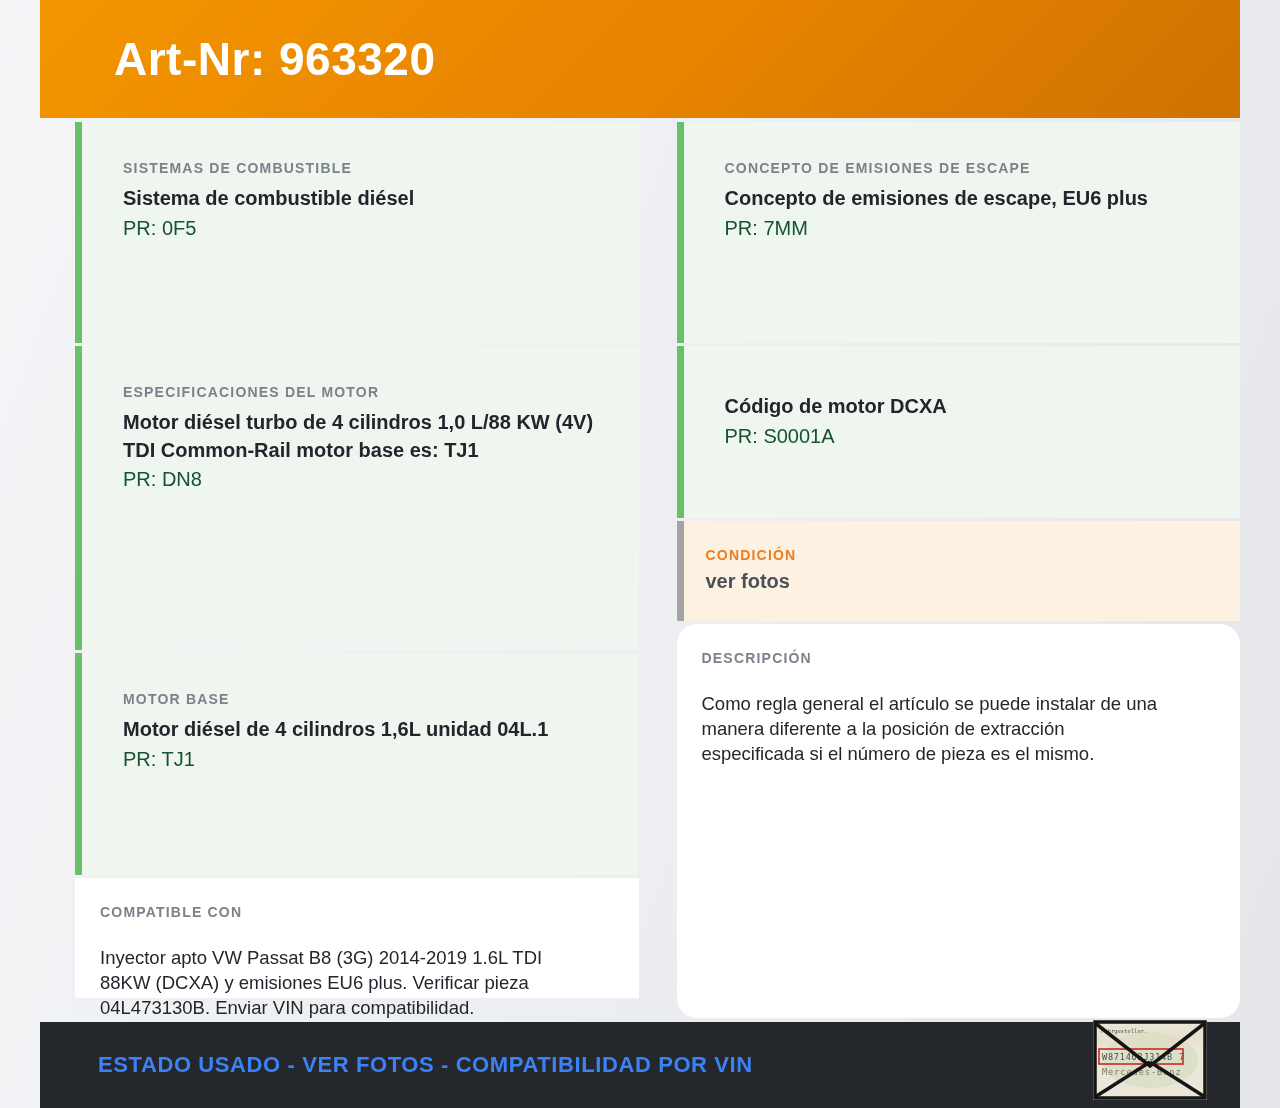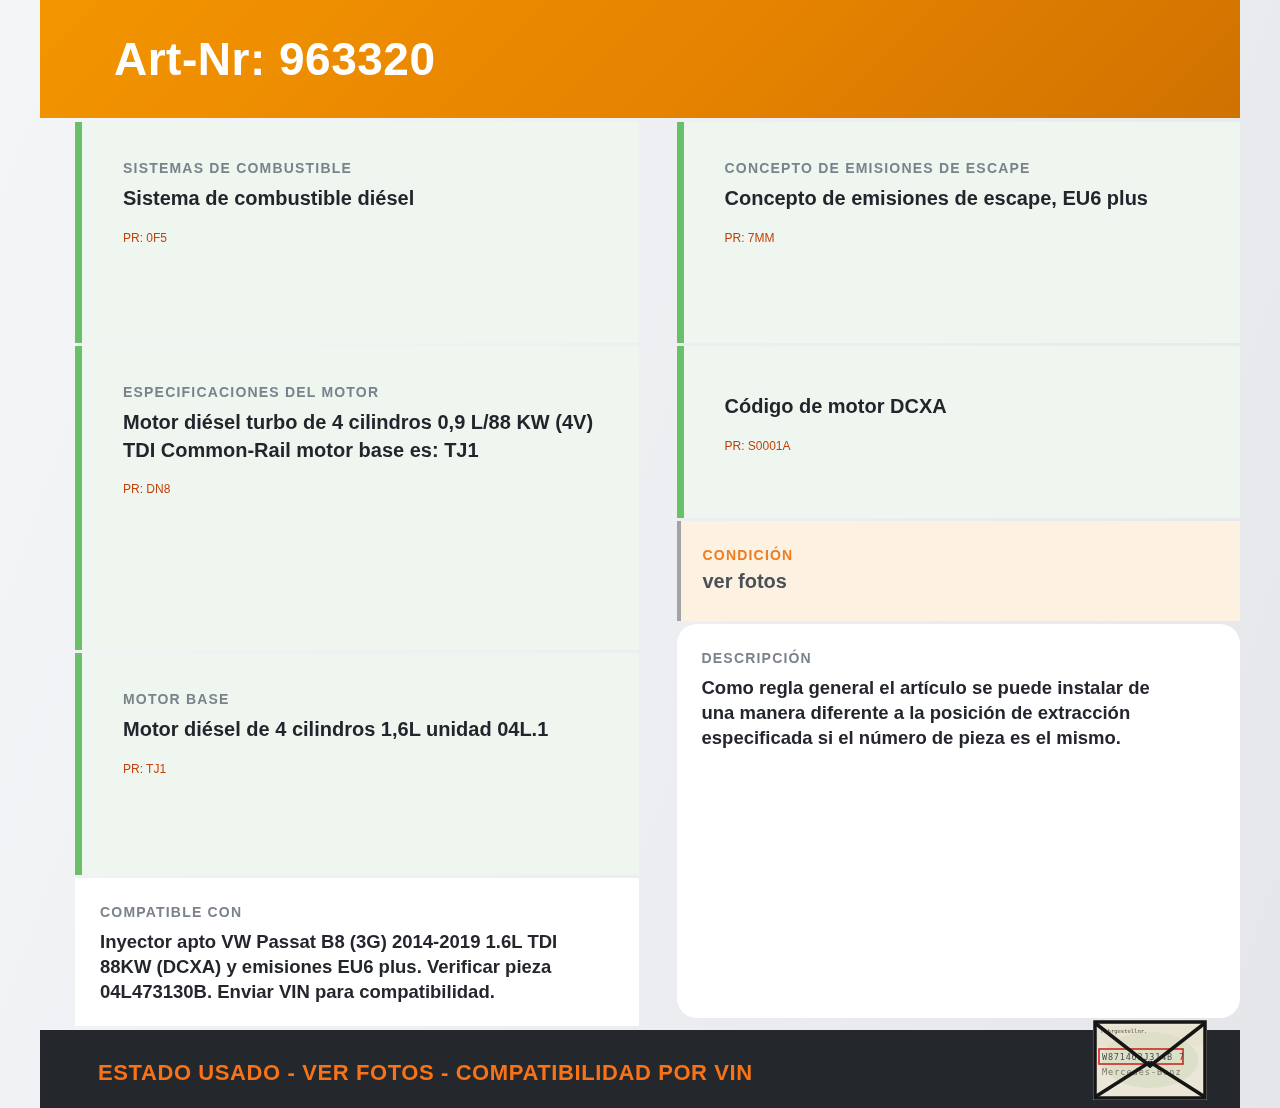--- a/index.html
+++ b/index.html
@@ -24,51 +24,51 @@
     color: #ffffff; font-size: 46px; font-weight: 800; letter-spacing: 0.5px;
   }
 
   
   .main { display: flex; gap: 3px; }
   .col { flex: 1; display: flex; flex-direction: column; gap: 3px; padding-left: 35px; }
 
   .card { padding: 38px 44px 0 41px; }
   .card.green { background: #eff6ef; border-left: 7px solid #6abf69; }
   .card.white { background: #ffffff; }
-  .card.cream { background: #fdf1e1; border-left: 4px solid #a3a3a3; padding-top: 26px; padding-left: 22px; }
+  .card.cream { background: #fdf1e1; border-left: 7px solid #a3a3a3; padding-top: 26px; padding-left: 22px; }
 
   .label {
     font-size: 14px; font-weight: 700; letter-spacing: 1.2px;
     color: #7b828b; text-transform: uppercase;
   }
   .cream .label { color: #ed7d21; }
   .title {
     margin-top: 9px;
     font-size: 20px; font-weight: 700; color: #22262c; line-height: 1.38;
   }
-  .pr { margin-top: 18px; font-size: 12px; color: #c2410c; }
+  .pr { margin-top: 4px; font-size: 20px; color: #14532d; }
   .value { margin-top: 7px; font-size: 20px; font-weight: 600; color: #4a5058; }
   .body-text {
-    margin-top: 9px;
-    font-size: 18.5px; font-weight: 700; color: #23272d; line-height: 1.36;
+    margin-top: 25px;
+    font-size: 18.5px; font-weight: 400; color: #23272d; line-height: 1.36;
   }
   .card.white { padding: 26px 70px 0 25px; }
 
   
   .h221 { height: 221px; } .h304 { height: 304px; } .h222 { height: 222px; }
-  .h140 { height: 148px; } .h172 { height: 172px; } .h100 { height: 100px; }
+  .h140 { height: 120px; } .h172 { height: 172px; } .h100 { height: 100px; }
   .h394 { height: 394px; border-radius: 20px; }
 
   
   .footer {
     margin-top: 4px; height: 86px; background: #24272c;
     display: flex; align-items: center; padding-left: 58px;
   }
   .footer .footer-text {
-    color: #f97316; font-size: 22px; font-weight: 700; letter-spacing: 0.6px;
+    color: #3b82f6; font-size: 22px; font-weight: 700; letter-spacing: 0.6px;
   }
 
   
   .stamp {
     position: absolute; left: 1093px; top: 1020px;
     width: 114px; height: 80px; z-index: 5;
   }
   .stamp svg { display: block; width: 114px; height: 80px; }
 </style>
 </head>
@@ -83,21 +83,21 @@
   <div class="main">
 
     <div class="col">
       <div class="card green h221">
         <div class="label">SISTEMAS DE COMBUSTIBLE</div>
         <div class="title">Sistema de combustible diésel</div>
         <div class="pr">PR: 0F5</div>
       </div>
       <div class="card green h304">
         <div class="label">ESPECIFICACIONES DEL MOTOR</div>
-        <div class="title">Motor diésel turbo de 4 cilindros 0,9 L/88 KW (4V) TDI Common-Rail motor base es: TJ1</div>
+        <div class="title">Motor diésel turbo de 4 cilindros 1,0 L/88 KW (4V) TDI Common-Rail motor base es: TJ1</div>
         <div class="pr">PR: DN8</div>
       </div>
       <div class="card green h222">
         <div class="label">MOTOR BASE</div>
         <div class="title">Motor diésel de 4 cilindros 1,6L unidad 04L.1</div>
         <div class="pr">PR: TJ1</div>
       </div>
       <div class="card white h140">
         <div class="label">COMPATIBLE CON</div>
         <div class="body-text">Inyector apto VW Passat B8 (3G) 2014-2019 1.6L TDI 88KW (DCXA) y emisiones EU6 plus. Verificar pieza 04L473130B. Enviar VIN para compatibilidad.</div>

